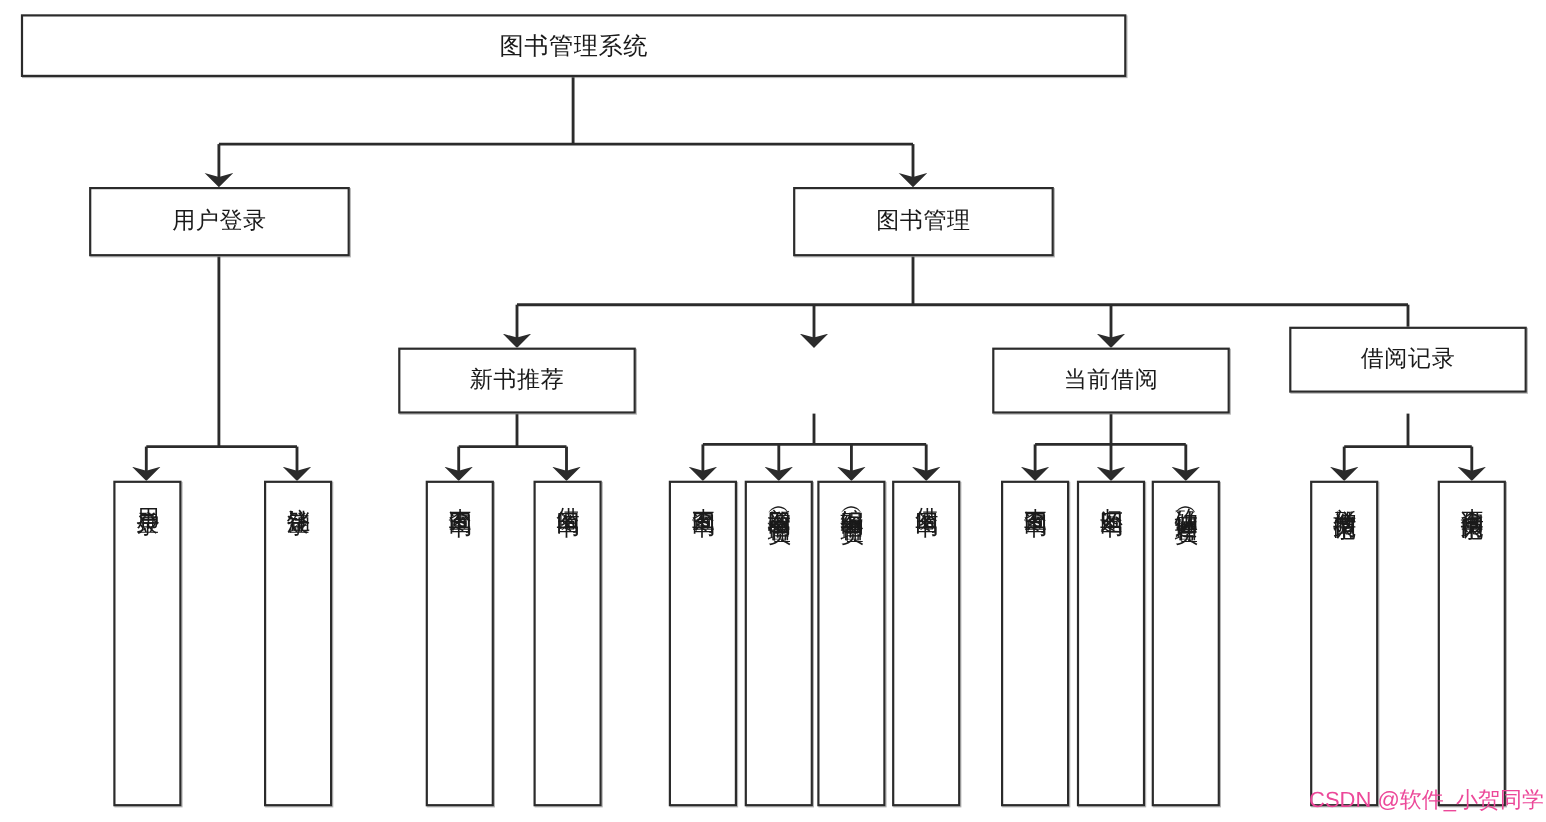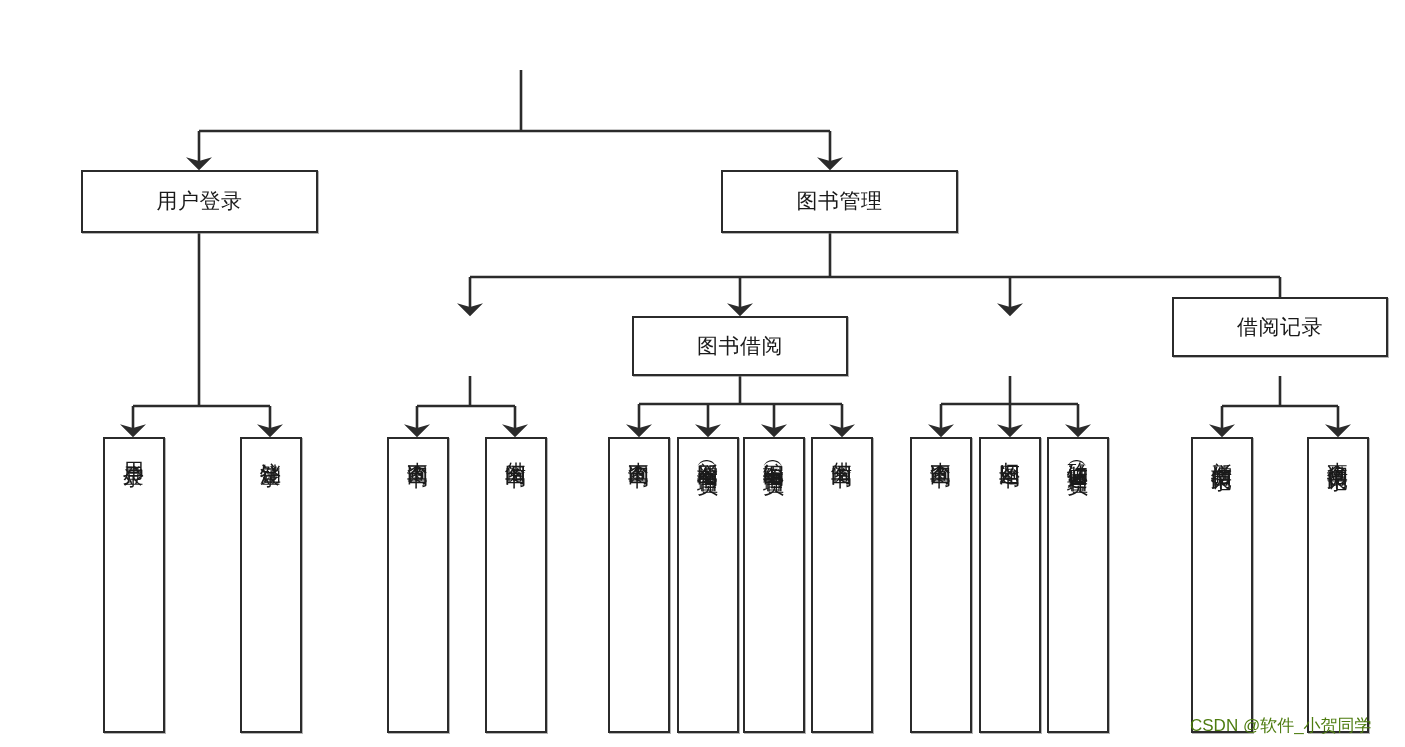--- a/index.html
+++ b/index.html
@@ -52,22 +52,22 @@
   .node.vert .label {
     writing-mode: vertical-rl;
     text-orientation: upright;
     font-size: 21px;
     letter-spacing: 2px;
     line-height: 1;
   }
   .node.root .label { font-size: 22px; }
   .watermark {
     position: absolute;
-    color: #4d7c0f;
-    font-size: 17px;
+    color: #ec4899;
+    font-size: 20px;
     white-space: nowrap;
     user-select: none;
   }
 </style>
 </head>
 <body>
 
 <div id="canvas">
 
   <svg id="edges" viewBox="0 0 1405 747" xmlns="http://www.w3.org/2000/svg">
@@ -113,30 +113,36 @@
       <path d="M1010,404 L1010,430" marker-end="url(#arrow)"></path>
       <path d="M1078,404 L1078,430" marker-end="url(#arrow)"></path>
 
       <path d="M1280,376 L1280,406"></path>
       <path d="M1222,406 L1338,406"></path>
       <path d="M1222,406 L1222,430" marker-end="url(#arrow)"></path>
       <path d="M1338,406 L1338,430" marker-end="url(#arrow)"></path>
     </g>
   </svg>
 
+  <div class="node horiz root" style="left:19px; top:13px; width:1005px; height:57px;">
+    <span class="label">图书管理系统</span>
+  </div>
 
   <div class="node horiz" style="left:81px; top:170px; width:237px; height:63px;">
     <span class="label">用户登录</span>
   </div>
   <div class="node horiz" style="left:711px; top:170px; width:237px; height:63px;margin-left:10px;">
     <span class="label">图书管理</span>
   </div>
 
-  <div class="node horiz" style="left:632px; top:316px; width:216px; height:60px;">
-    <span class="label">图书借阅</span>
+  <div class="node horiz" style="left:362px; top:316px; width:216px; height:60px;">
+    <span class="label">新书推荐</span>
+  </div>
+  <div class="node horiz" style="left:902px; top:316px; width:216px; height:60px;">
+    <span class="label">当前借阅</span>
   </div>
   <div class="node horiz" style="left:1172px; top:297px; width:216px; height:60px;">
     <span class="label">借阅记录</span>
   </div>
 
   <div class="node vert" style="left:103px; top:437px; width:62px; height:296px;">
     <span class="label">用户登录</span>
   </div>
   <div class="node vert" style="left:240px; top:437px; width:62px; height:296px;">
     <span class="label">注销登录</span>

